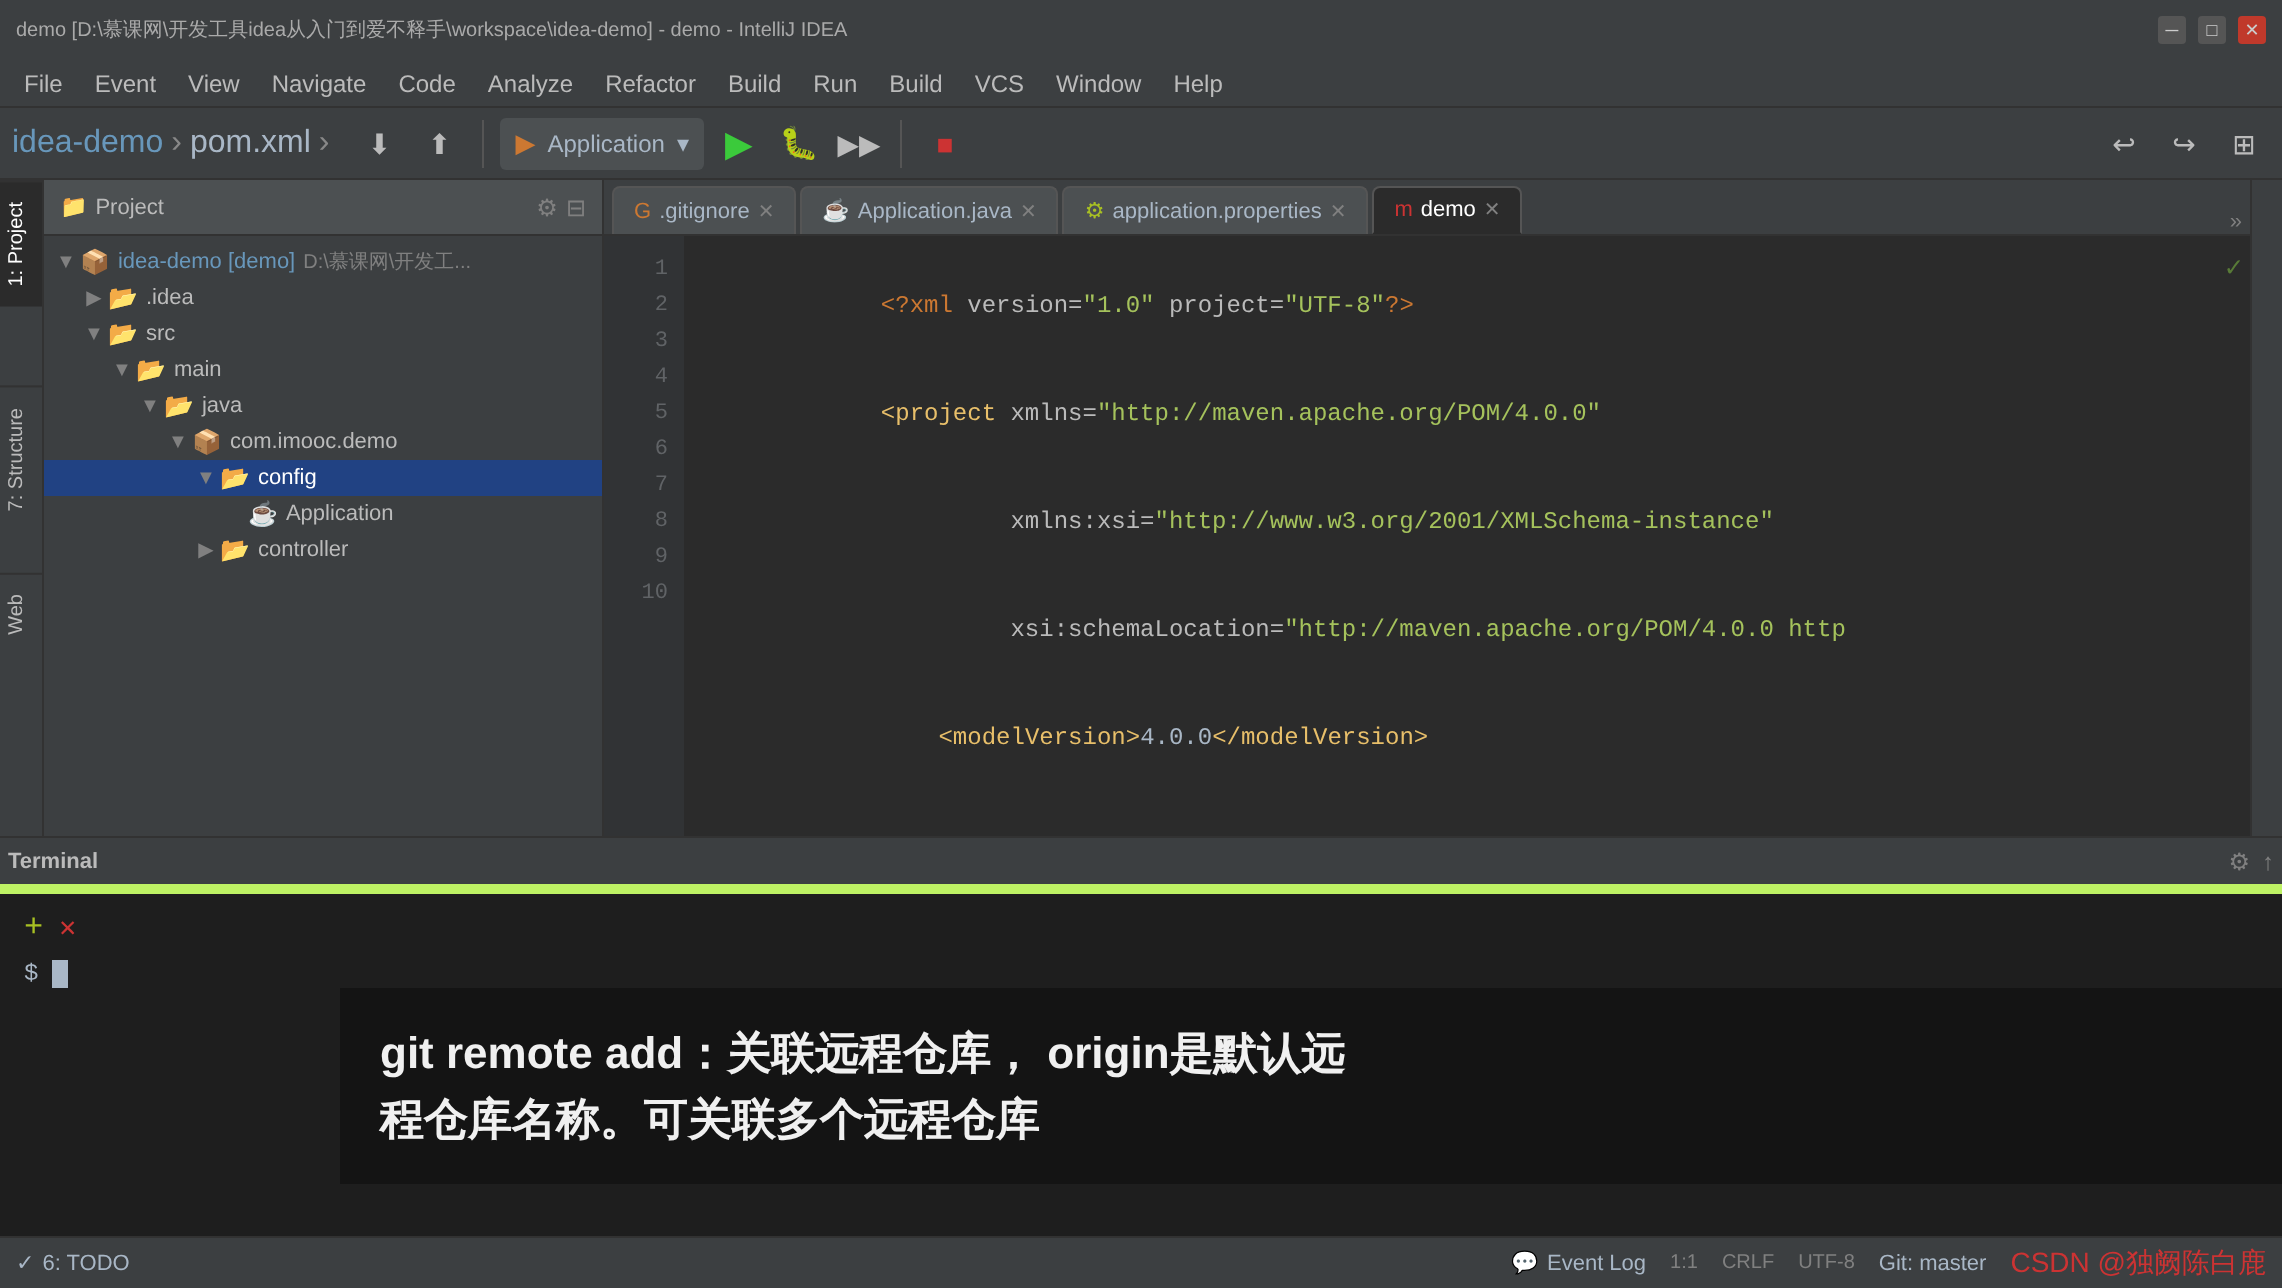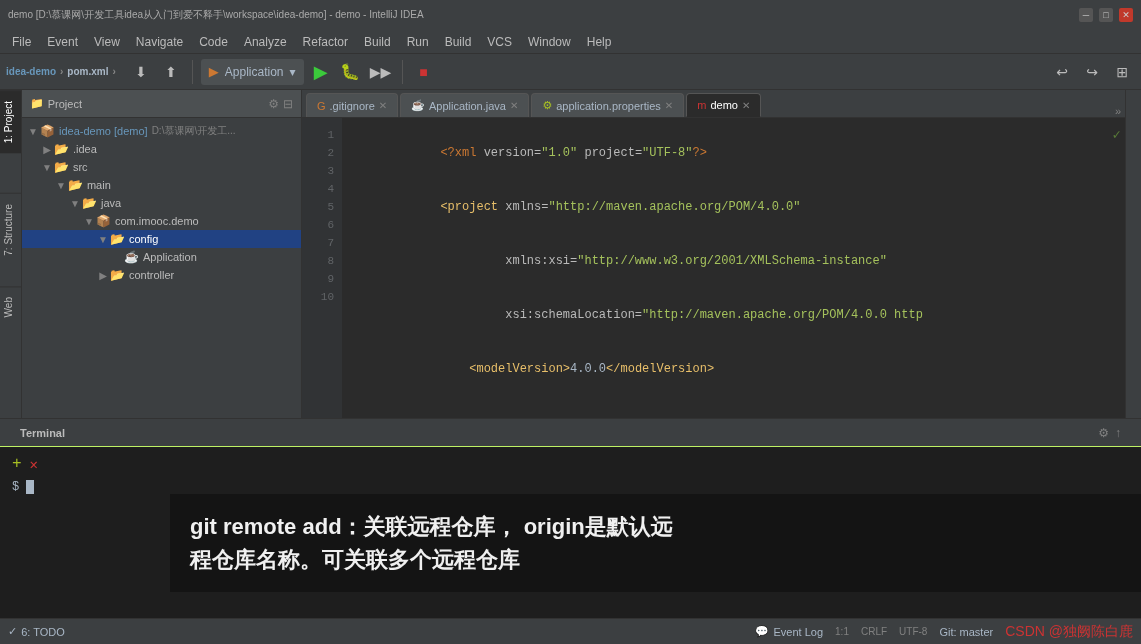--- a/index.html
+++ b/index.html
@@ -47,21 +47,21 @@
       background: #3c3f41;
       height: 36px;
       display: flex;
       align-items: center;
       padding: 0 6px;
       gap: 4px;
       border-bottom: 1px solid #323232;
     }
     .toolbar-breadcrumb {
       display: flex; align-items: center; gap: 4px;
-      color: #6897bb; font-size: 10px; font-weight: bold; text-align: center;
+      color: #6897bb; font-size: 16px; font-weight: normal; text-align: center;
     }
     .toolbar-sep { width: 1px; height: 24px; background: #555; margin: 0 4px; }
     .toolbar-btn {
       width: 26px; height: 26px;
       border-radius: 3px;
       background: transparent;
       border: none;
       color: #bbbbbb;
       cursor: pointer;
       display: flex; align-items: center; justify-content: center;
@@ -499,21 +499,21 @@
       </div>
     </div>
   </div>
 
   <div id="right-icons" style="width:16px; background:#3c3f41; border-left:1px solid #323232;">
   </div>
 </div>
 
 <div style="position:absolute; bottom:26px; left:0; right:0; height:200px; display:flex; flex-direction:column; background:#2b2b2b; border-top:1px solid #323232; z-index:10;">
 
-  <div id="terminal-header" style="height:28px; background:#3c3f41; display:flex; align-items:center; padding:0 20px; gap:8px; border-bottom:1px solid #bef264;">
+  <div id="terminal-header" style="height:28px; background:#3c3f41; display:flex; align-items:center; padding:0 4px; gap:8px; border-bottom:5px solid #bef264;">
     <span class="terminal-title">Terminal</span>
     <div class="terminal-tools" style="margin-left:auto; display:flex; gap:6px; align-items:center;">
       <span style="color:#808080; cursor:pointer;">⚙</span>
       <span style="color:#808080; cursor:pointer;">↑</span>
     </div>
   </div>
 
   <div id="terminal-content" style="flex:1; background:#1e1e1e; padding:8px 12px; font-family:'Courier New',monospace; font-size:12px; overflow:hidden;">
 
     <div style="display:flex; align-items:center; gap:8px; margin-bottom:4px;">

